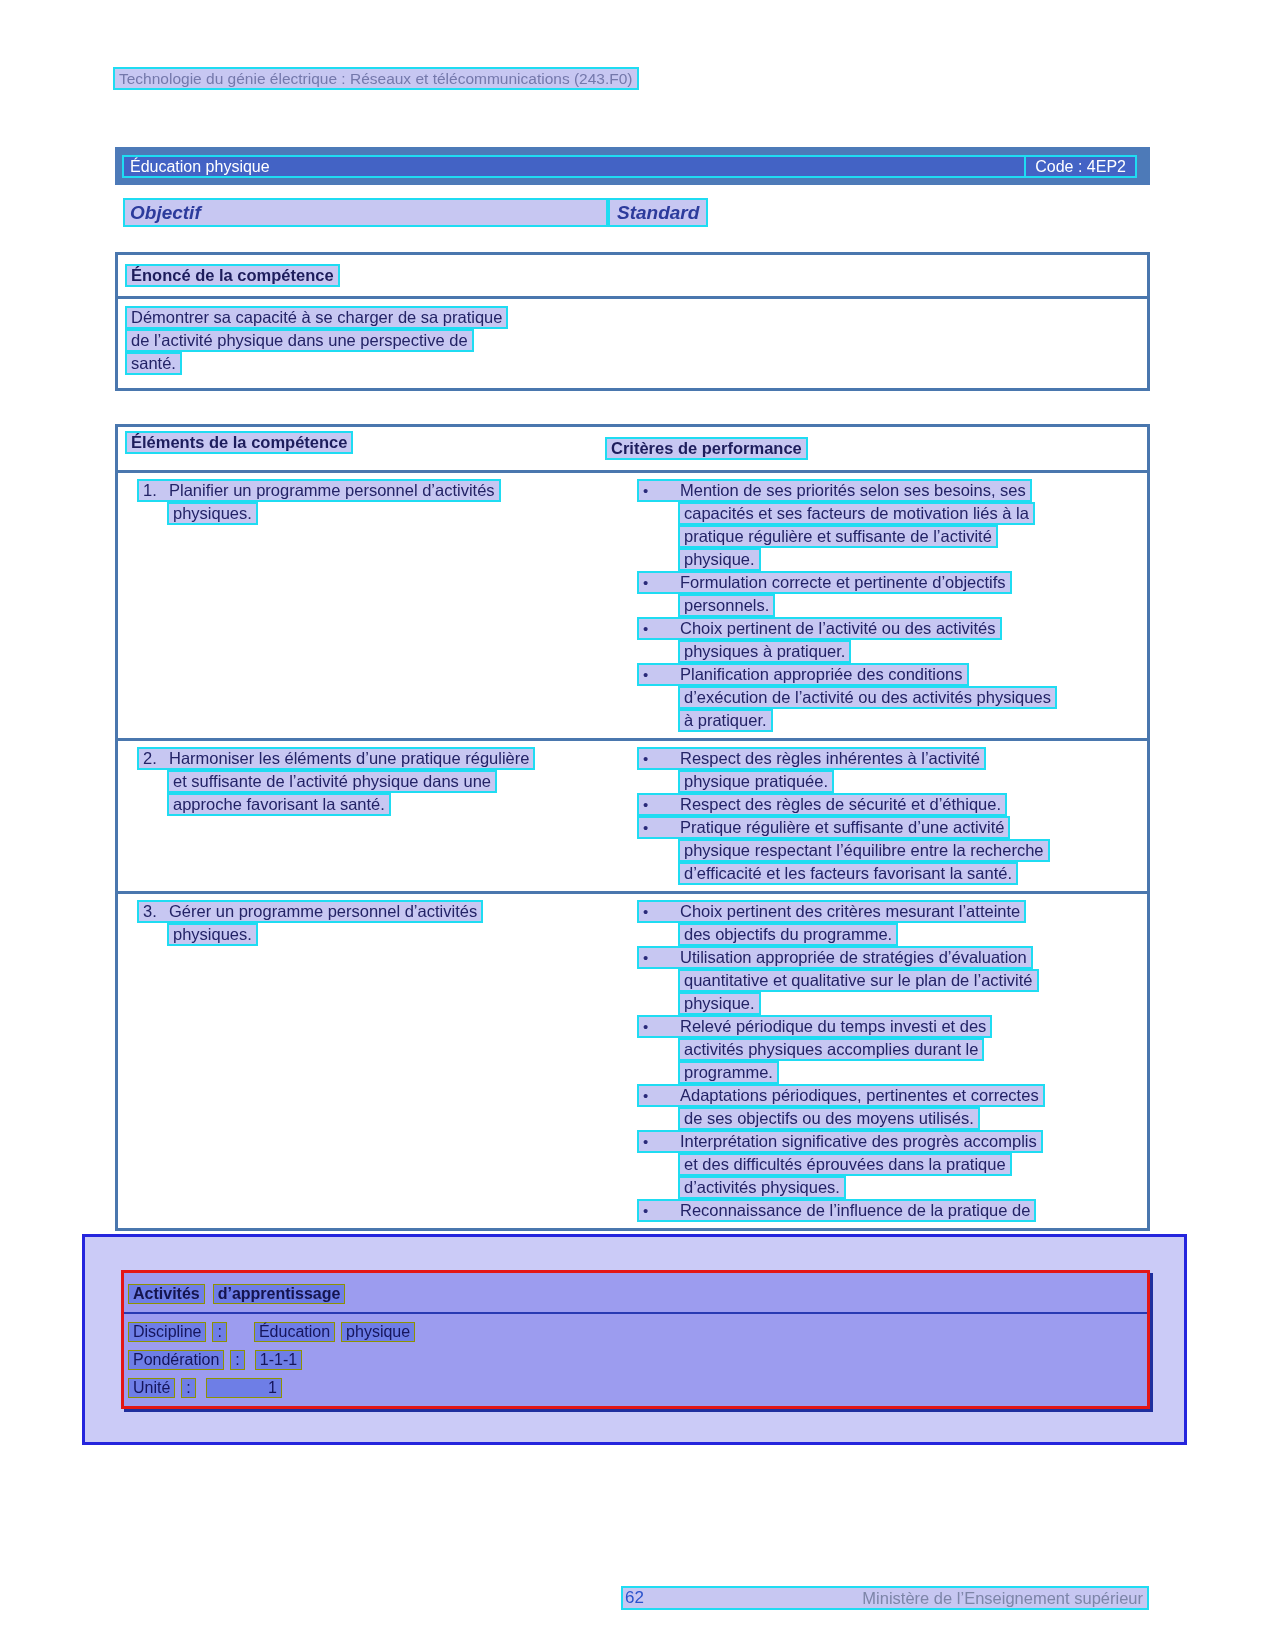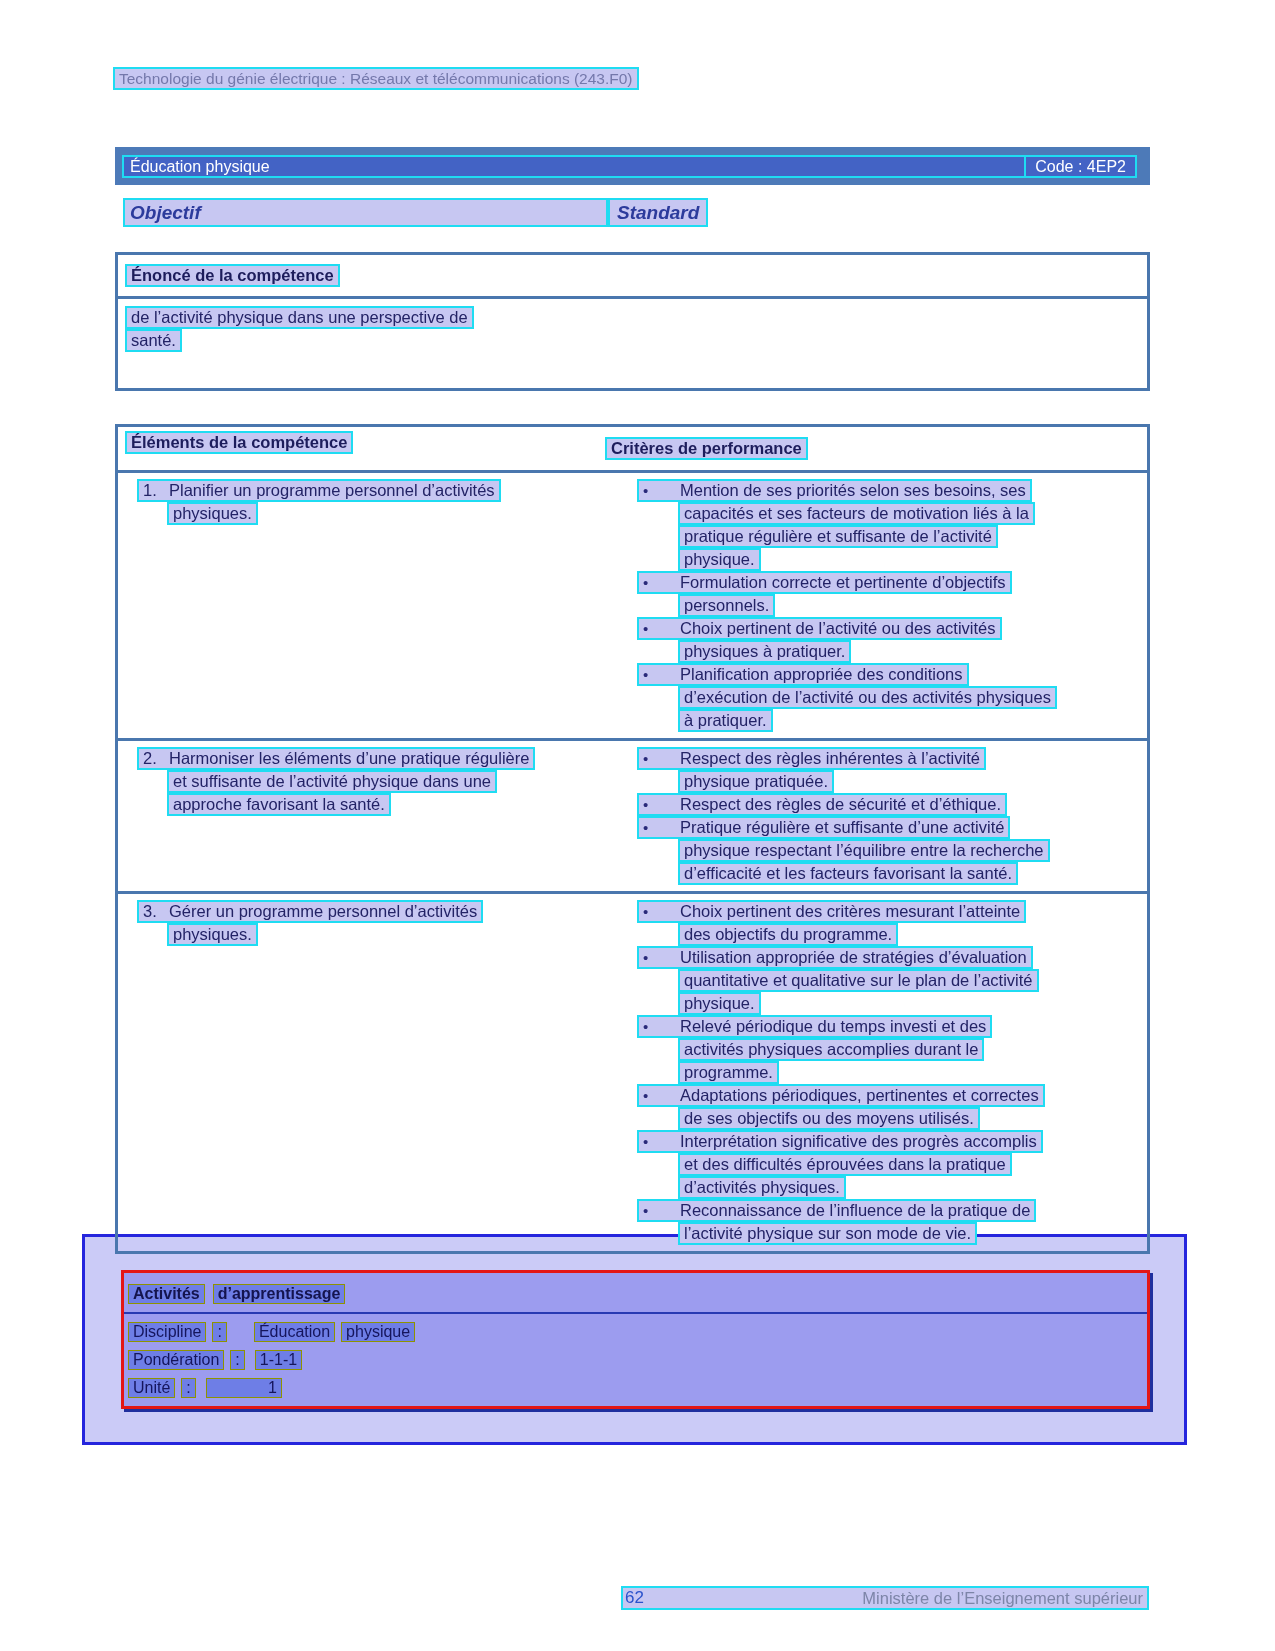--- a/index.html
+++ b/index.html
@@ -116,20 +116,21 @@
 <div class="obj-row">
   <div class="head-box obj-box">Objectif</div>
   <div class="head-box std-box">Standard</div>
 </div>
 
 <div class="enonce">
   <div class="enonce-title">
     <span class="hl bold">Énoncé de la compétence</span>
   </div>
   <div class="enonce-body">
+    <div class="line"><span class="hl">Démontrer sa capacité à se charger de sa pratique</span></div>
     <div class="line"><span class="hl">de l’activité physique dans une perspective de</span></div>
     <div class="line"><span class="hl">santé.</span></div>
   </div>
 </div>
 
 <div class="outer-box"></div>
 
 <div class="main-table">
   <div class="thead">
     <span class="hl bold th1">Éléments de la compétence</span>
@@ -185,21 +186,20 @@
       <div class="line cont"><span class="hl">physique.</span></div>
       <div class="line"><span class="hl"><span class="bullet-glyph">•</span><span>Relevé périodique du temps investi et des</span></span></div>
       <div class="line cont"><span class="hl">activités physiques accomplies durant le</span></div>
       <div class="line cont"><span class="hl">programme.</span></div>
       <div class="line"><span class="hl"><span class="bullet-glyph">•</span><span>Adaptations périodiques, pertinentes et correctes</span></span></div>
       <div class="line cont"><span class="hl">de ses objectifs ou des moyens utilisés.</span></div>
       <div class="line"><span class="hl"><span class="bullet-glyph">•</span><span>Interprétation significative des progrès accomplis</span></span></div>
       <div class="line cont"><span class="hl">et des difficultés éprouvées dans la pratique</span></div>
       <div class="line cont"><span class="hl">d’activités physiques.</span></div>
       <div class="line"><span class="hl"><span class="bullet-glyph">•</span><span>Reconnaissance de l’influence de la pratique de</span></span></div>
-      <div class="line cont"><span class="hl">l’activité physique sur son mode de vie.</span></div>
     </div>
   </div>
 </div>
 
 <div class="red-box">
   <div class="la-title">
     <span class="word-box title-word">Activités</span><span class="word-box title-word gap8">d’apprentissage</span>
   </div>
   <div class="la-rows">
     <div class="la-row">

